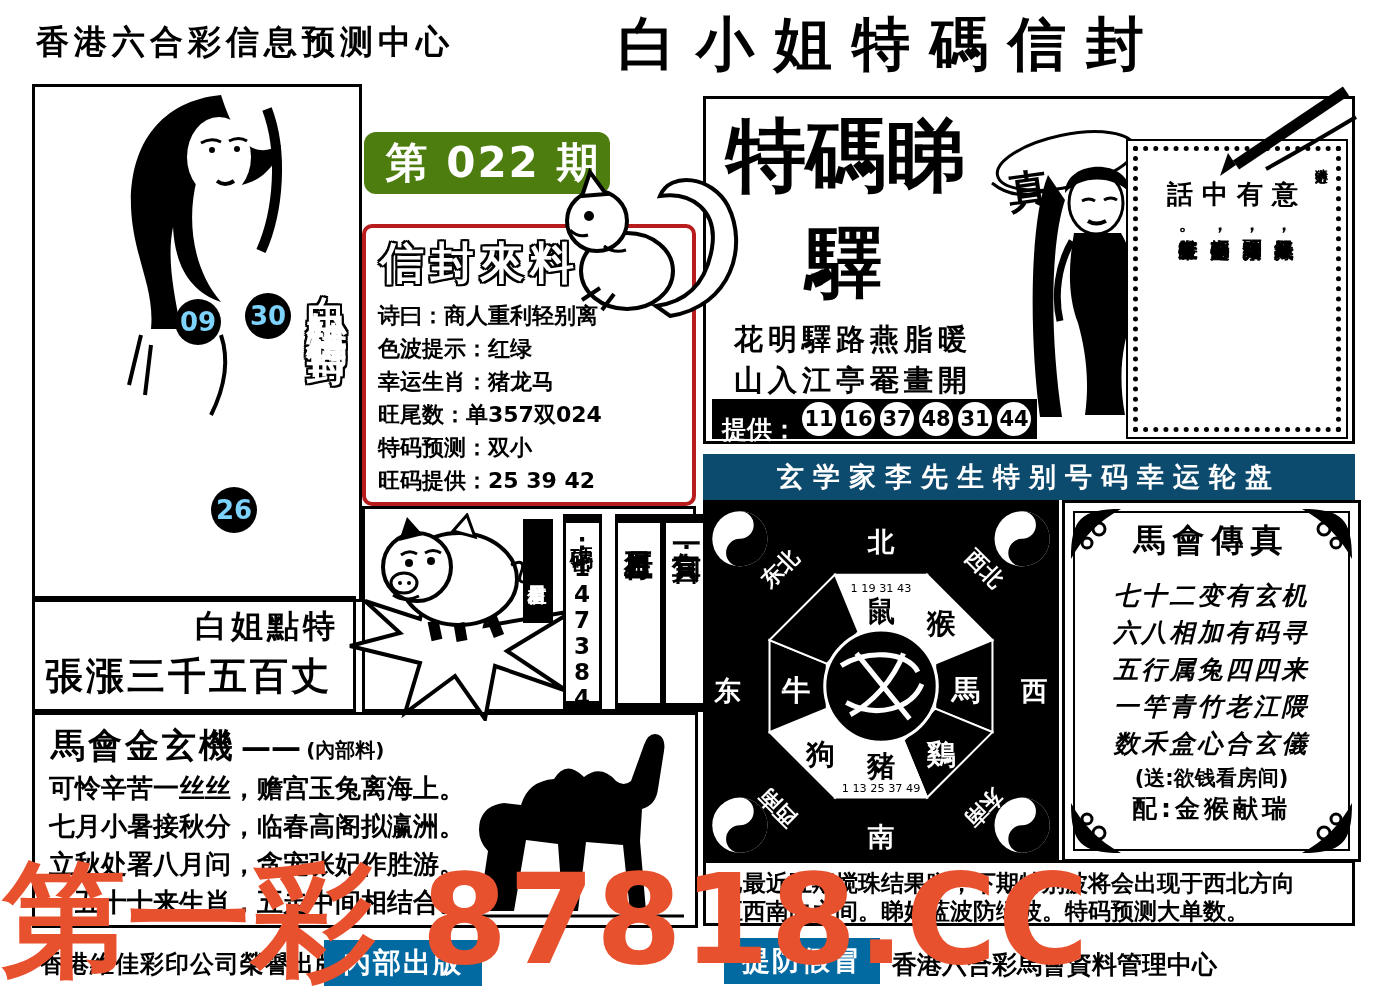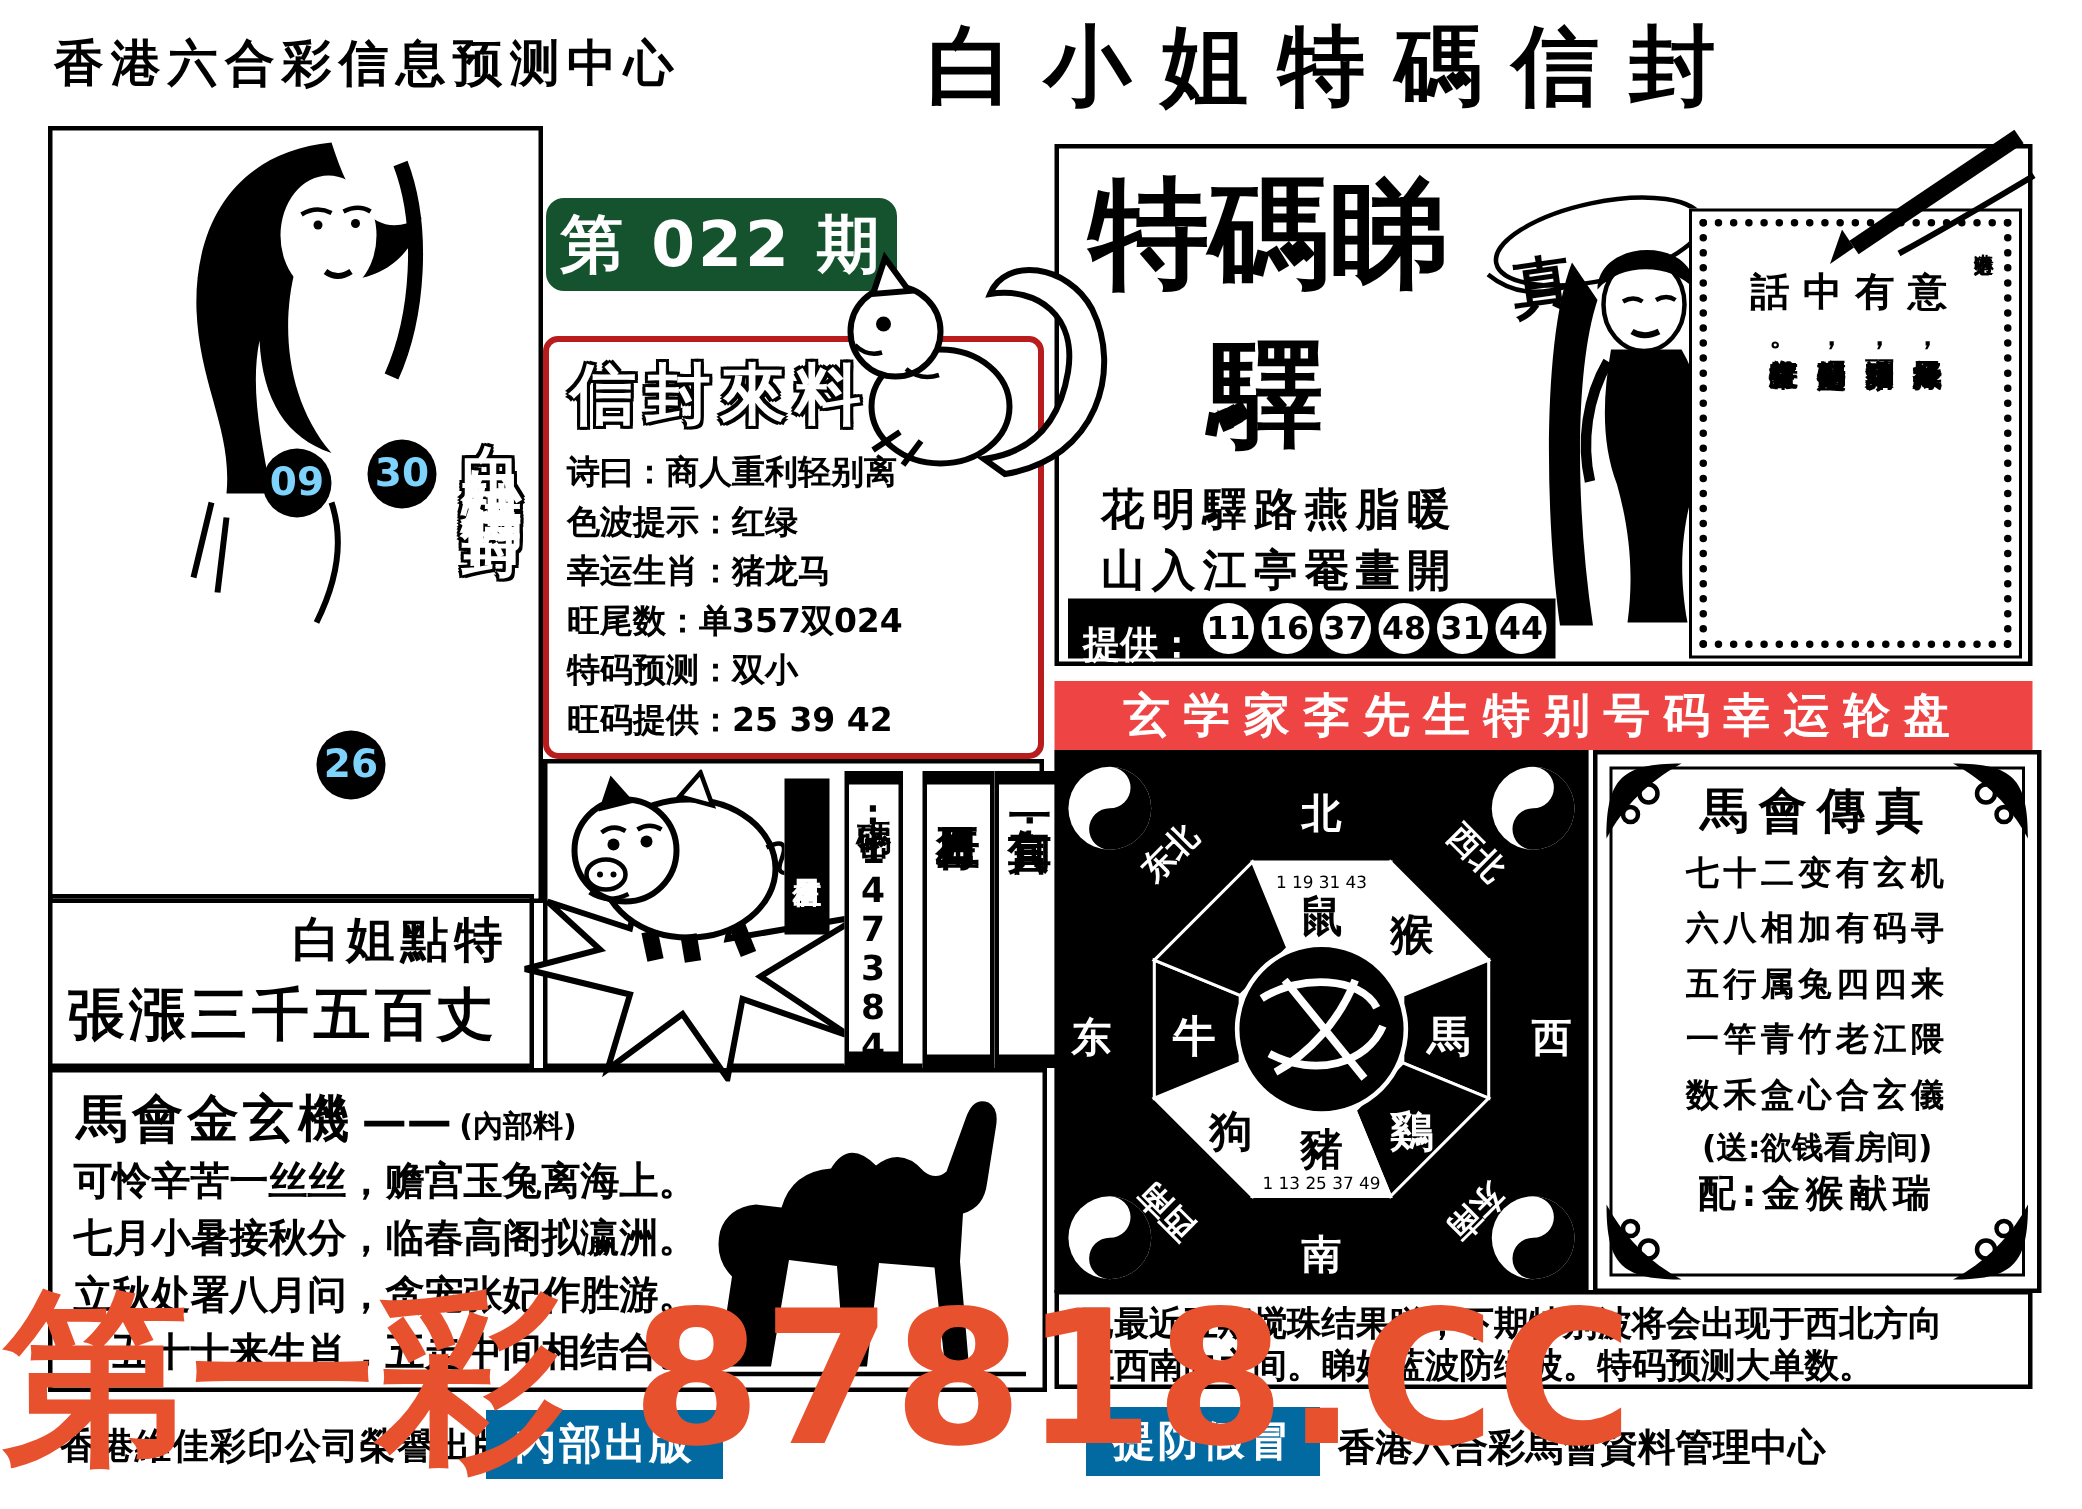--- a/index.html
+++ b/index.html
@@ -11,22 +11,22 @@
   .vert{writing-mode:vertical-rl;text-orientation:upright;}
 
   .header-left{left:36px;top:20px;font-size:33px;font-weight:bold;letter-spacing:5px;}
   .main-title{left:618px;top:6px;font-size:58px;font-weight:900;letter-spacing:20px;white-space:nowrap;}
 
   .left-panel{left:32px;top:84px;width:324px;height:512px;border:3px solid #000;}
   .num-circle{position:absolute;width:46px;height:46px;border-radius:50%;background:#000;color:#7dd3fc;
               font-size:26px;font-weight:bold;display:flex;align-items:center;justify-content:center;}
   .left-vtitle{position:absolute;right:4px;top:178px;font-size:40px;font-weight:bold;letter-spacing:8px;}
 
-  .issue-box{left:364px;top:132px;width:234px;height:62px;background:#14532d;border-radius:12px;color:#fff;
-             font-size:42px;font-weight:bold;display:flex;align-items:center;justify-content:center;letter-spacing:2px;}
+  .issue-box{left:364px;top:132px;width:234px;height:62px;background:#4d7c0f;border-radius:12px;color:#fff;
+             font-size:42px;font-weight:bold;display:flex;align-items:center;justify-content:center;letter-spacing:2px;padding-left:12px;}
 
   .envelope-box{left:362px;top:224px;width:334px;height:282px;border:4px solid #b91c1c;border-radius:10px;box-sizing:border-box;}
   .env-title{margin:6px 0 2px 14px;font-size:44px;font-weight:900;letter-spacing:6px;}
   .env-lines{padding:4px 8px 0 12px;font-size:22px;font-weight:600;line-height:33px;white-space:nowrap;}
 
   .middle-box{left:362px;top:506px;width:334px;height:206px;border:3px solid #000;box-sizing:border-box;overflow:visible;}
   .duty-strip{position:absolute;left:158px;top:10px;width:30px;height:104px;background:#000;color:#fff;
               font-size:19px;font-weight:bold;display:flex;align-items:center;justify-content:center;}
   .vcol{position:absolute;top:5px;font-weight:900;border:3px solid #000;border-top-width:9px;border-bottom-width:9px;
         padding:6px 1px;background:#fff;display:flex;align-items:center;}
@@ -58,29 +58,29 @@
   .stamp{position:absolute;left:420px;top:40px;width:222px;height:300px;background:#fff;border:2px solid #000;
          padding:5px;box-sizing:border-box;}
   .stamp-frame{border:5px dotted #000;width:100%;height:100%;box-sizing:border-box;position:relative;}
   .stamp-note{position:absolute;top:8px;right:6px;writing-mode:vertical-rl;text-orientation:upright;
               font-size:13px;font-weight:bold;}
   .stamp-title{text-align:center;margin-top:26px;font-size:26px;font-weight:900;letter-spacing:9px;}
   .stamp-cols{position:absolute;top:74px;left:50%;transform:translateX(-50%);writing-mode:vertical-rl;
               text-orientation:upright;height:206px;font-size:19px;font-weight:bold;}
   .stamp-cols div{line-height:32px;}
 
-  .banner{left:703px;top:454px;width:652px;height:46px;background:#ef4444;color:#fff;font-size:31px;font-weight:bold;
+  .banner{left:703px;top:454px;width:652px;height:46px;background:#0c4a6e;color:#fff;font-size:27px;font-weight:bold;
           letter-spacing:9px;display:flex;align-items:center;justify-content:center;box-sizing:border-box;}
 
   .wheel-panel{left:703px;top:500px;width:356px;height:362px;background:#000;}
 
   .fax-box{left:1062px;top:500px;width:299px;height:362px;border:3px solid #000;background:#fff;box-sizing:border-box;}
   .fax-inner{position:absolute;inset:8px;border:2px solid #000;}
   .fax-title{text-align:center;margin-top:16px;font-size:32px;font-weight:900;letter-spacing:7px;}
-  .fax-lines{text-align:center;font-size:22px;font-weight:bold;line-height:37px;margin-top:1px;letter-spacing:3px;white-space:nowrap;}
+  .fax-lines{text-align:center;font-size:25px;font-weight:bold;line-height:37px;margin-top:14px;letter-spacing:3px;white-space:nowrap;font-style:italic;}
   .fax-gift{text-align:center;font-size:21px;font-weight:bold;margin-top:2px;}
   .fax-match{text-align:center;font-size:25px;font-weight:bold;letter-spacing:4px;}
   .flourish{position:absolute;width:54px;height:54px;}
 
   .bottom-note{left:703px;top:860px;width:652px;height:66px;border:3px solid #000;box-sizing:border-box;
                font-size:23px;font-weight:600;padding:6px 0 0 14px;line-height:28px;white-space:nowrap;}
 
   .footer-publisher{left:40px;top:948px;font-size:24px;font-weight:bold;letter-spacing:1px;}
   .footer-stampbox{position:absolute;background:#0369a1;color:#fff;font-weight:900;font-size:28px;letter-spacing:2px;
                    display:flex;align-items:center;justify-content:center;}

